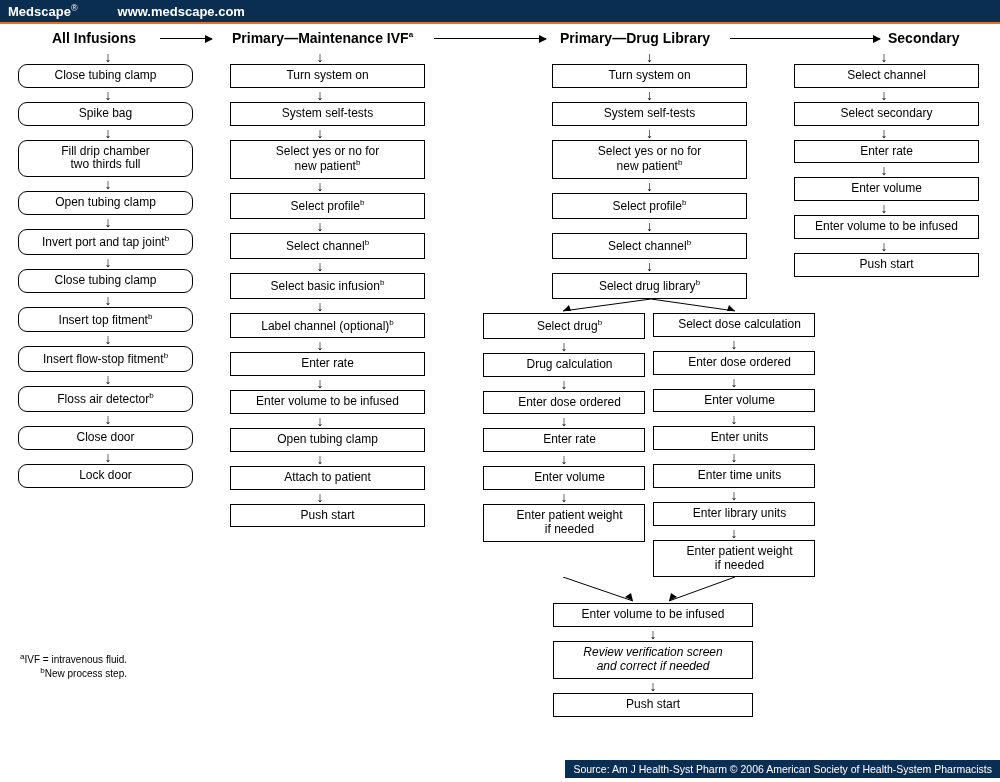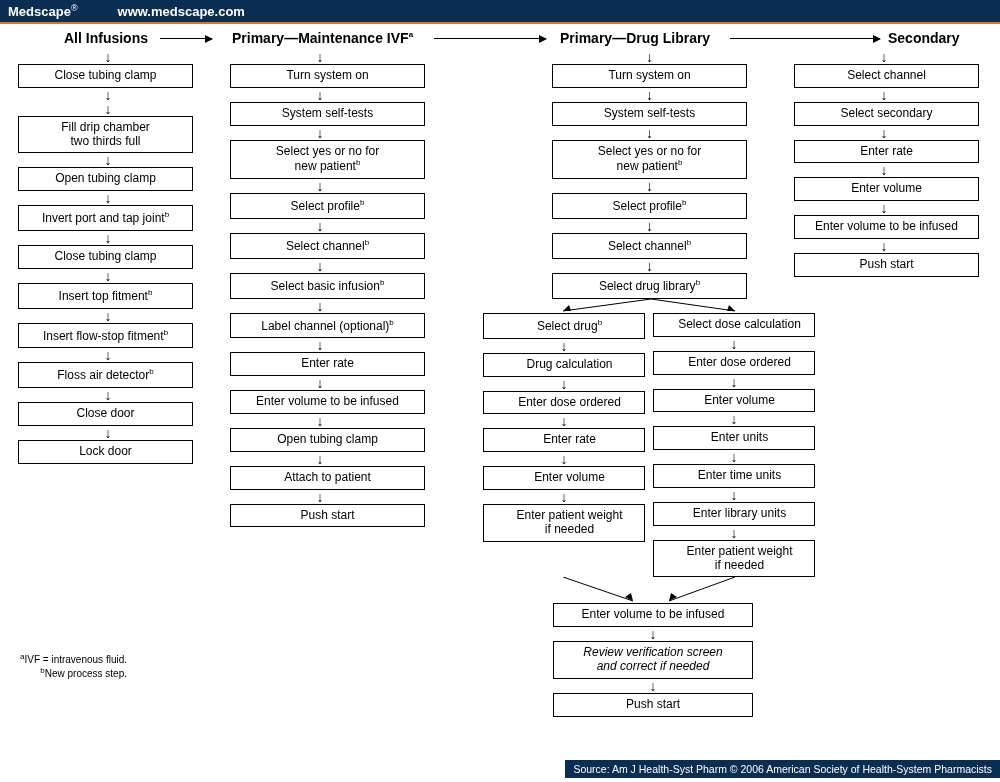--- a/index.html
+++ b/index.html
@@ -13,21 +13,21 @@
   .titlearrow { position: absolute; top: 14px; height: 0; border-top: 1px solid #000; }
   .titlearrow::after { content: ""; position: absolute; right: -1px; top: -4px; border-left: 8px solid #000; border-top: 4px solid transparent; border-bottom: 4px solid transparent; }
   .col { position: absolute; top: 26px; width: 180px; }
   .box { border: 1px solid #000; padding: 4px 2px; text-align: center; font-size: 12px; line-height: 1.15; background: #fff; }
   .darr { text-align: center; font-size: 14px; line-height: 14px; height: 14px; }
   .footnotes { position: absolute; left: 20px; top: 628px; font-size: 10px; line-height: 1.3; text-align: right; }
   .credit { position: absolute; right: 0; bottom: 4px; background: #0a2e52; color: #fff; font-size: 10.5px; padding: 3px 8px; }
   sup { font-size: 8px; }
 
   
-  #col-a .box   { width: 175px; }
+  #col-a .box   { width: 175px; border-radius: 9px; }
   #col-b .box   { width: 195px; }
   #col-c-split  { position: absolute; top: 26px; }
 
   .splitwrap { display: flex; gap: 8px; }
   .subcol { width: 162px; }
   .subcol .box { width: 162px; padding-left: 13px; }
 
   .split-connector { position: relative; height: 14px; }
   .split-connector svg { position: absolute; top:0; left:0; }
 
@@ -38,35 +38,36 @@
 <body>
 
 <div class="topbar">
   <span><b>Medscape</b><span class="reg">®</span></span>
   <span class="url">www.medscape.com</span>
 </div>
 <div class="obar"></div>
 
 <div class="wrap">
 
-  <div class="coltitle" style="left:64px">All Infusions</div>
+  <div class="coltitle" style="left:52px">All Infusions</div>
   <div class="titlearrow" style="left:160px; width:52px"></div>
 
   <div class="coltitle" style="left:232px"><span>Primary—Maintenance IVF</span><sup>a</sup></div>
   <div class="titlearrow" style="left:434px; width:112px"></div>
 
   <div class="coltitle" style="left:560px">Primary—Drug Library</div>
   <div class="titlearrow" style="left:730px; width:150px"></div>
 
   <div class="coltitle" style="left:888px">Secondary</div>
 
   <div id="col-a" class="col" style="left:18px">
       <div class="darr">↓</div>
       <div class="box">Close tubing clamp</div>
       <div class="darr">↓</div>
+      <div class="box">Spike bag</div>
       <div class="darr">↓</div>
       <div class="box">Fill drip chamber<br>two thirds full</div>
       <div class="darr">↓</div>
       <div class="box">Open tubing clamp</div>
       <div class="darr">↓</div>
       <div class="box">Invert port and tap joint<sup>b</sup></div>
       <div class="darr">↓</div>
       <div class="box">Close tubing clamp</div>
       <div class="darr">↓</div>
       <div class="box">Insert top fitment<sup>b</sup></div>

